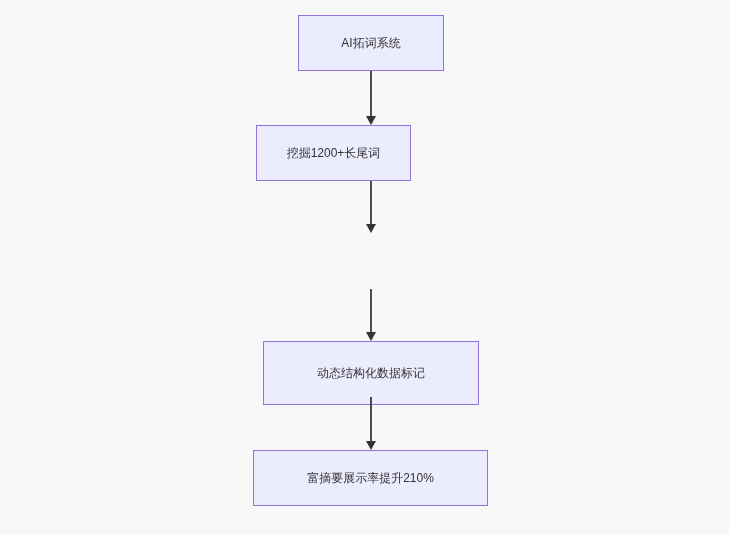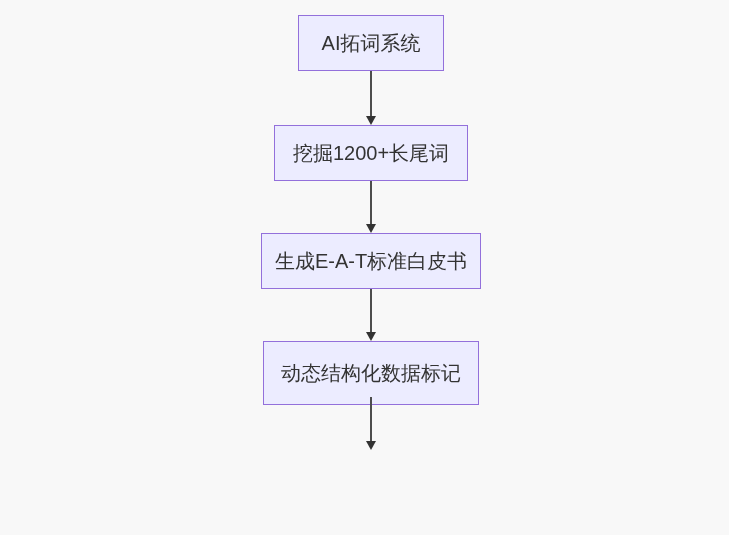--- a/index.html
+++ b/index.html
@@ -17,30 +17,30 @@
     position: relative;
     width: 729px;
     height: 535px;
   }
   .node {
     position: absolute;
     box-sizing: border-box;
     background: #ECECFF;
     border: 1.5px solid #9370DB;
     color: #333333;
-    font-size: 20px;
+    font-size: 12px;
     line-height: 1.2;
     display: flex;
     align-items: center;
     justify-content: center;
     text-align: center;
     white-space: nowrap;
   }
   .node-1 { left: 298px; top: 15px;  width: 146px; height: 56px; }
-  .node-2 { left: 274px; top: 125px; width: 194px; height: 56px; }
+  .node-2 { left: 256px; top: 125px; width: 155px; height: 56px; }
   .node-3 { left: 261px; top: 233px; width: 220px; height: 56px; }
   .node-4 { left: 263px; top: 341px; width: 216px; height: 64px; }
   .node-5 { left: 253px; top: 450px; width: 235px; height: 56px; }
 
   .arrow {
     position: absolute;
     width: 12px;
     display: flex;
     flex-direction: column;
     align-items: center;
@@ -78,32 +78,32 @@
 
   <div class="node node-2">
     <span>挖掘1200+长尾词</span>
   </div>
 
   <div class="arrow arrow-2">
     <div class="arrow-line"></div>
     <div class="arrow-head"></div>
   </div>
 
-  <div class="node node-3">
-    <span>生成E-A-T标准白皮书</span>
-  </div>
 
   <div class="arrow arrow-3">
     <div class="arrow-line"></div>
     <div class="arrow-head"></div>
   </div>
 
   <div class="node node-4">
     <span>动态结构化数据标记</span>
   </div>
 
   <div class="arrow arrow-4">
     <div class="arrow-line"></div>
     <div class="arrow-head"></div>
   </div>
 
+  <div class="node node-5">
+    <span>富摘要展示率提升210%</span>
+  </div>
 
 </div>
 
 </body></html>

